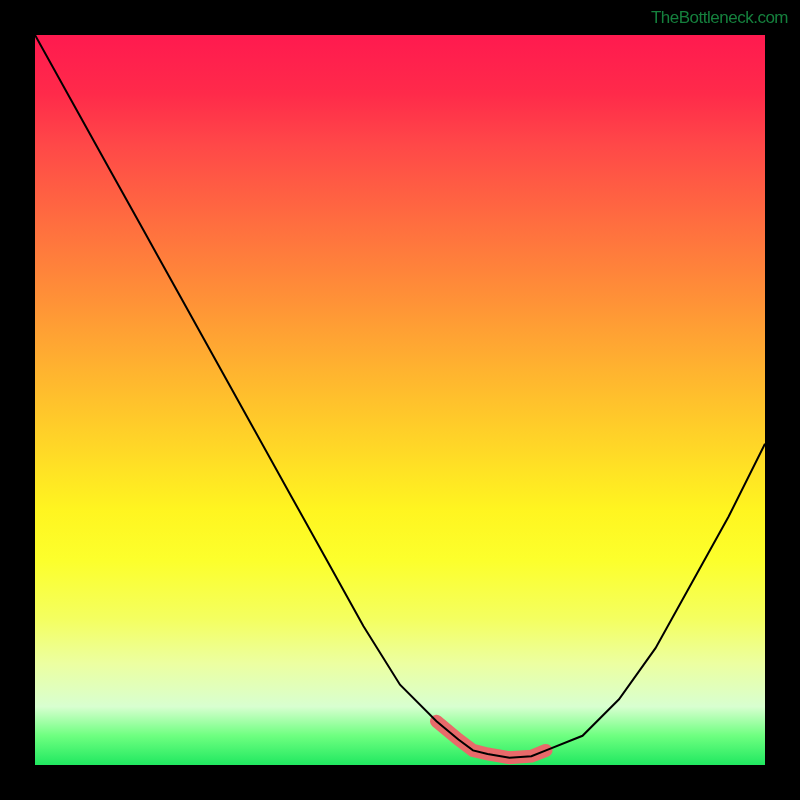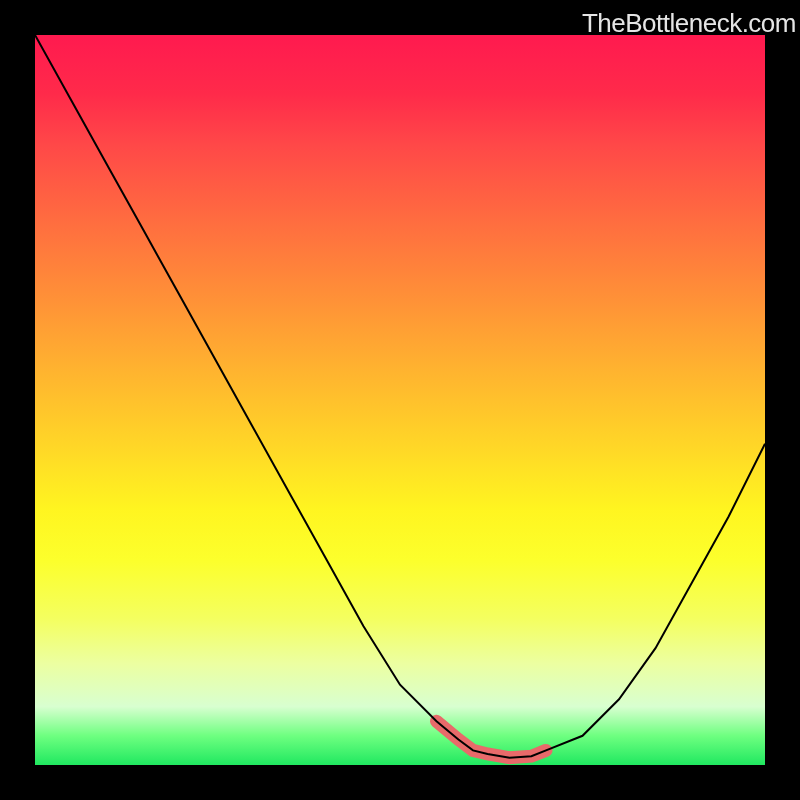--- a/index.html
+++ b/index.html
@@ -6,23 +6,23 @@
   body {
     width: 800px;
     height: 800px;
     background: #000;
     position: relative;
     font-family: Arial, sans-serif;
   }
   .watermark {
     position: absolute;
     top: 8px;
-    right: 4px;
-    color: #e5e5e5;
-    font-size: 26px;
+    right: 12px;
+    color: #15803d;
+    font-size: 17px;
     letter-spacing: -0.5px;
     z-index: 10;
   }
   .plot-area {
     position: absolute;
     left: 35px;
     top: 35px;
     width: 730px;
     height: 730px;
     background: linear-gradient(to bottom,

